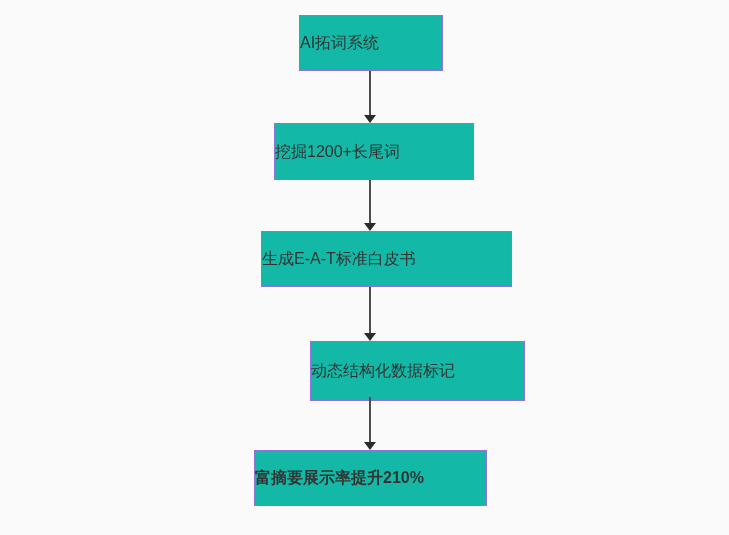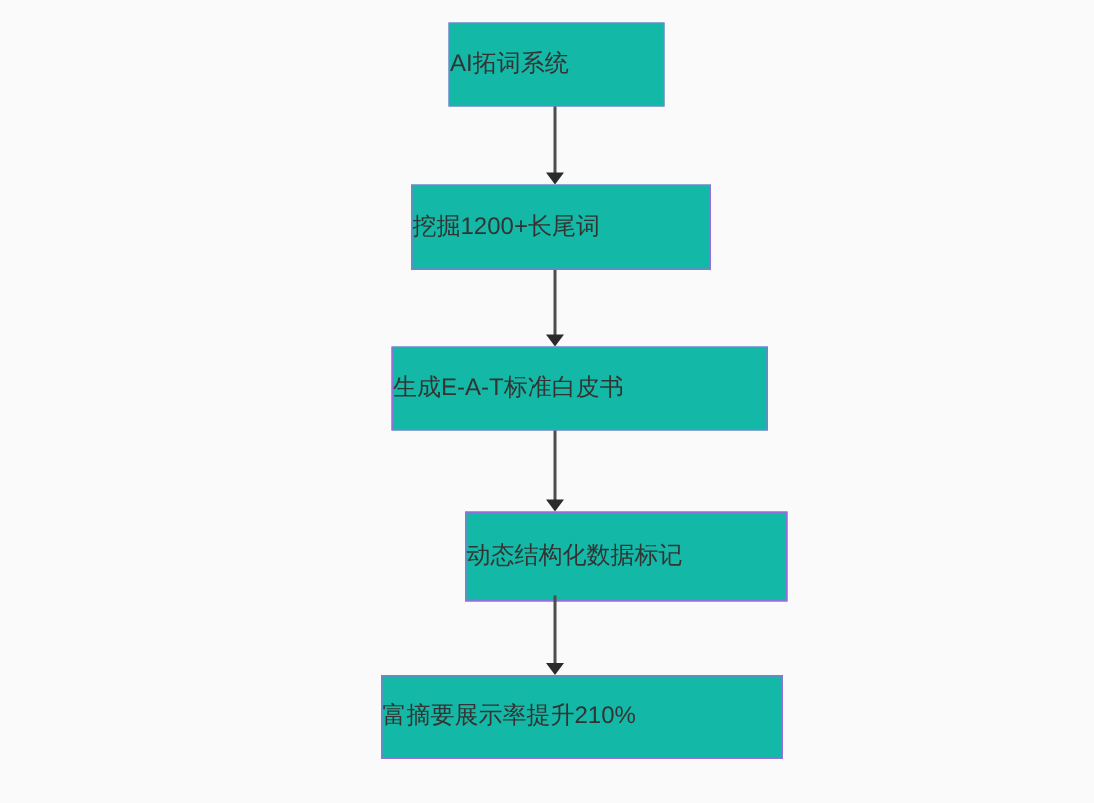--- a/index.html
+++ b/index.html
@@ -26,21 +26,21 @@
     display: flex;
     align-items: center;
     justify-content: flex-start;
     text-align: center;
     white-space: nowrap;
   }
   .node-1 { left: 299px; top: 15px;  width: 144px; height: 56px; }
   .node-2 { left: 274px; top: 123px; width: 200px; height: 57px; }
   .node-3 { left: 261px; top: 231px; width: 251px; height: 56px; }
   .node-4 { left: 264px; top: 341px; width: 215px; height: 60px; margin-left: 46px; }
-  .node-5 { left: 254px; top: 450px; width: 268px; height: 56px; }
+  .node-5 { left: 254px; top: 450px; width: 233px; height: 56px; font-weight: bold; }
 
   .flow-edge {
     position: absolute;
     width: 14px;
     left: 363px;
   }
   .edge-1 { top: 71px;  height: 52px; }
   .edge-2 { top: 180px; height: 51px; }
   .edge-3 { top: 287px; height: 54px; }
   .edge-4 { top: 397px; height: 53px; }

